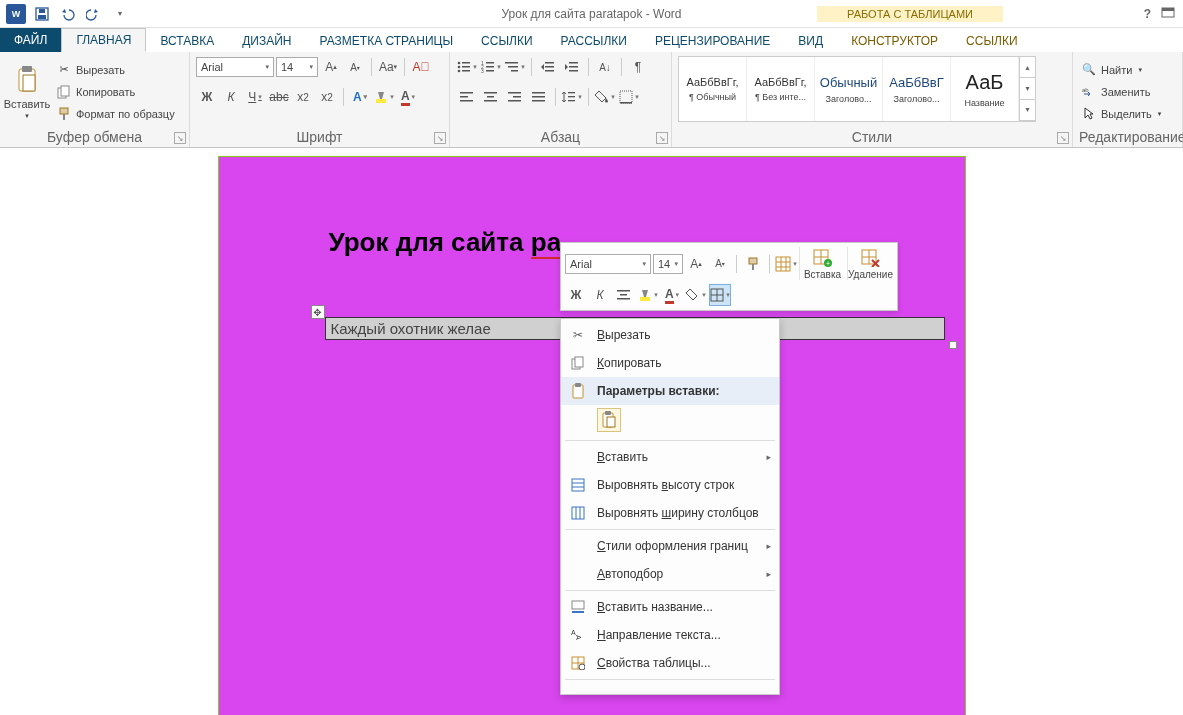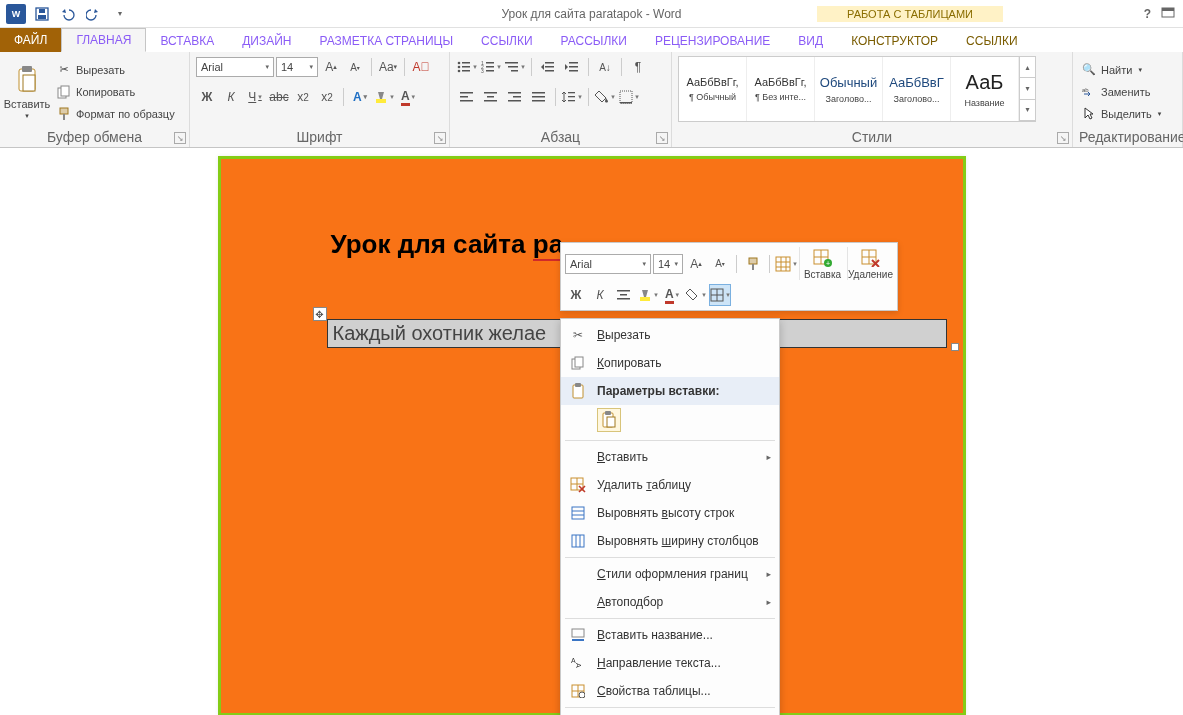--- a/index.html
+++ b/index.html
@@ -9,22 +9,22 @@
   .titlebar { height: 28px; background: #fff; display: flex; align-items: center; position: relative; border-bottom: 1px solid #e1e1e1;}
   .qat { display: flex; align-items: center; gap: 2px; padding-left: 4px; }
   .qat-item { width: 24px; height: 24px; display:flex; align-items:center; justify-content:center; color:#2a579a;}
   .word-icon { width:20px; height:20px; background:#2a579a; color:#fff; font-size:9px; font-weight:bold; display:flex; align-items:center; justify-content:center; border-radius:2px;}
   .doc-title { position:absolute; left:50%; transform:translateX(-50%); font-size:12px; color:#666;}
   .table-tools { position:absolute; right:180px; background:#fff2c6; padding:2px 30px; font-size:11px; color:#8a6d00;}
   .title-right { position:absolute; right:8px; display:flex; gap:10px; color:#666;}
   
   
   .tabs { height: 24px; display: flex; align-items: flex-end; background:#fff;}
-  .tab { padding: 4px 14px; font-size: 12px; color:#8b5cf6; cursor:pointer;}
-  .tab.file { background:#a16207; color:#fff; padding:5px 14px;}
+  .tab { padding: 4px 14px; font-size: 12px; color:#0c4a6e; cursor:pointer;}
+  .tab.file { background:#0c4a6e; color:#fff; padding:5px 14px;}
   .tab.active { border:1px solid #c5c5c5; border-bottom:1px solid #f5f5f5; background:#f5f5f5;}
   .tab.contextual { color:#7a5c00;}
   
   
   .ribbon { height: 96px; background:#f5f5f5; border-bottom:1px solid #c5c5c5; display:flex; }
   .group { border-right:1px solid #dcdcdc; padding:4px 6px 2px 6px; display:flex; flex-direction:column; justify-content:space-between; position:relative;}
   .group-label { text-align:center; font-size:14px; color:#666; padding-top:2px;}
   .group-content { display:flex; gap:6px; flex:1;}
   .group-corner { position:absolute; right:3px; bottom:3px; width:12px; height:12px; border:1px solid #aaa; font-size:8px; display:flex; align-items:center; justify-content:center; color:#888;}
   
@@ -44,27 +44,27 @@
   .style-gallery { display:flex; gap:0; border:1px solid #ccc; background:#fff; height:66px;}
   .style-item { width:68px; border-right:1px solid #eee; display:flex; flex-direction:column; align-items:center; justify-content:center; font-size:9px; padding:2px;}
   .style-item .preview { font-size:11px; color:#333; margin-bottom:4px;}
   .style-item.h .preview { color:#1f497d; font-size:13px;}
   .style-item.title .preview { color:#222; font-size:20px;}
   .gallery-more { width:16px; display:flex; flex-direction:column; border-left:1px solid #ccc;}
   .gallery-more div { flex:1; display:flex; align-items:center; justify-content:center; font-size:8px; color:#666; border-bottom:1px solid #ccc;}
   
   
   .doc-area { position:absolute; top:148px; left:0; right:0; bottom:0; background:#fff; display:flex; justify-content:center;}
-  .page { width:748px; min-height:560px; background:#f97316; border:3px solid #84cc16; box-shadow:0 0 4px rgba(0,0,0,.08); margin-top:8px; padding:70px 110px; position:relative;}
+  .page { width:748px; min-height:560px; background:#d946ef; border:1px solid #84cc16; box-shadow:0 0 4px rgba(0,0,0,.08); margin-top:8px; padding:70px 110px; position:relative;}
   .doc-heading { font-family: Arial; font-size:26px; font-weight:bold; color:#000;}
   .doc-heading .underline { border-bottom:2px solid #d02a2a;}
   
   .table-anchor { position:absolute; left:92px; top:148px; width:14px; height:14px; border:1px solid #888; display:flex; align-items:center; justify-content:center; font-size:10px; color:#555; background:#fff;}
   .doc-table { position:absolute; left:106px; top:160px; width:620px; border-collapse:collapse;}
-  .doc-table td { border:1px solid #333; background:#d0d0d0; padding:2px 5px; font-family:Arial; font-size:20px; height:20px;}
+  .doc-table td { border:1px solid #333; background:#d0d0d0; padding:2px 5px; font-family:Arial; font-size:15px; height:20px;}
   .resize-handle { position:absolute; left:730px; top:184px; width:8px; height:8px; border:1px solid #888; background:#fff;}
   
   
   .mini-toolbar { position:absolute; left:560px; top:242px; background:#fdfdfd; border:1px solid #c9c9c9; box-shadow:0 2px 6px rgba(0,0,0,0.15); padding:4px; display:flex; flex-direction:column; gap:4px; z-index:50;}
   .mini-row { display:flex; gap:2px; align-items:center;}
   .mini-font-name { width:86px; height:20px; border:1px solid #ababab; background:#fff; padding:0 4px; font-size:11px; display:flex; align-items:center; justify-content:space-between;}
   .mini-font-size { width:30px; height:20px; border:1px solid #ababab; background:#fff; padding:0 4px; font-size:11px; display:flex; align-items:center; justify-content:space-between;}
   .mini-big { display:flex; flex-direction:column; align-items:center; font-size:10px; width:46px; border-left:1px solid #e4e4e4; padding:0 4px;}
   .mini-big .ico { width:22px; height:22px; display:flex; align-items:center; justify-content:center;}
   
@@ -534,31 +534,20 @@
       </div>
     </div>
   <div class="cm-sep"></div>
   <div class="cm-item">
       <span class="ico"></span>
       <span><span class="u">В</span>ставить</span>
       <span class="arrow">▸</span>
     </div>
   <div class="cm-item">
       <span class="ico">
-        <svg width="16" height="16">
-          <rect x="1" y="1" width="12" height="12" fill="none" stroke="#c98f2e"></rect>
-          <line x1="1" y1="7" x2="13" y2="7" stroke="#c98f2e"></line>
-          <line x1="7" y1="1" x2="7" y2="13" stroke="#c98f2e"></line>
-          <path d="M9 9 L15 15 M15 9 L9 15" stroke="#c0392b" stroke-width="1.6"></path>
-        </svg>
-      </span>
-      <span>Удалить <span class="u">т</span>аблицу</span>
-    </div>
-  <div class="cm-item">
-      <span class="ico">
         <svg width="14" height="14">
           <rect x="1" y="1" width="12" height="12" fill="none" stroke="#3a75c4"></rect>
           <line x1="1" y1="5" x2="13" y2="5" stroke="#3a75c4"></line>
           <line x1="1" y1="9" x2="13" y2="9" stroke="#3a75c4"></line>
         </svg>
       </span>
       <span>Выровнять <span class="u">в</span>ысоту строк</span>
     </div>
   <div class="cm-item">
       <span class="ico">

